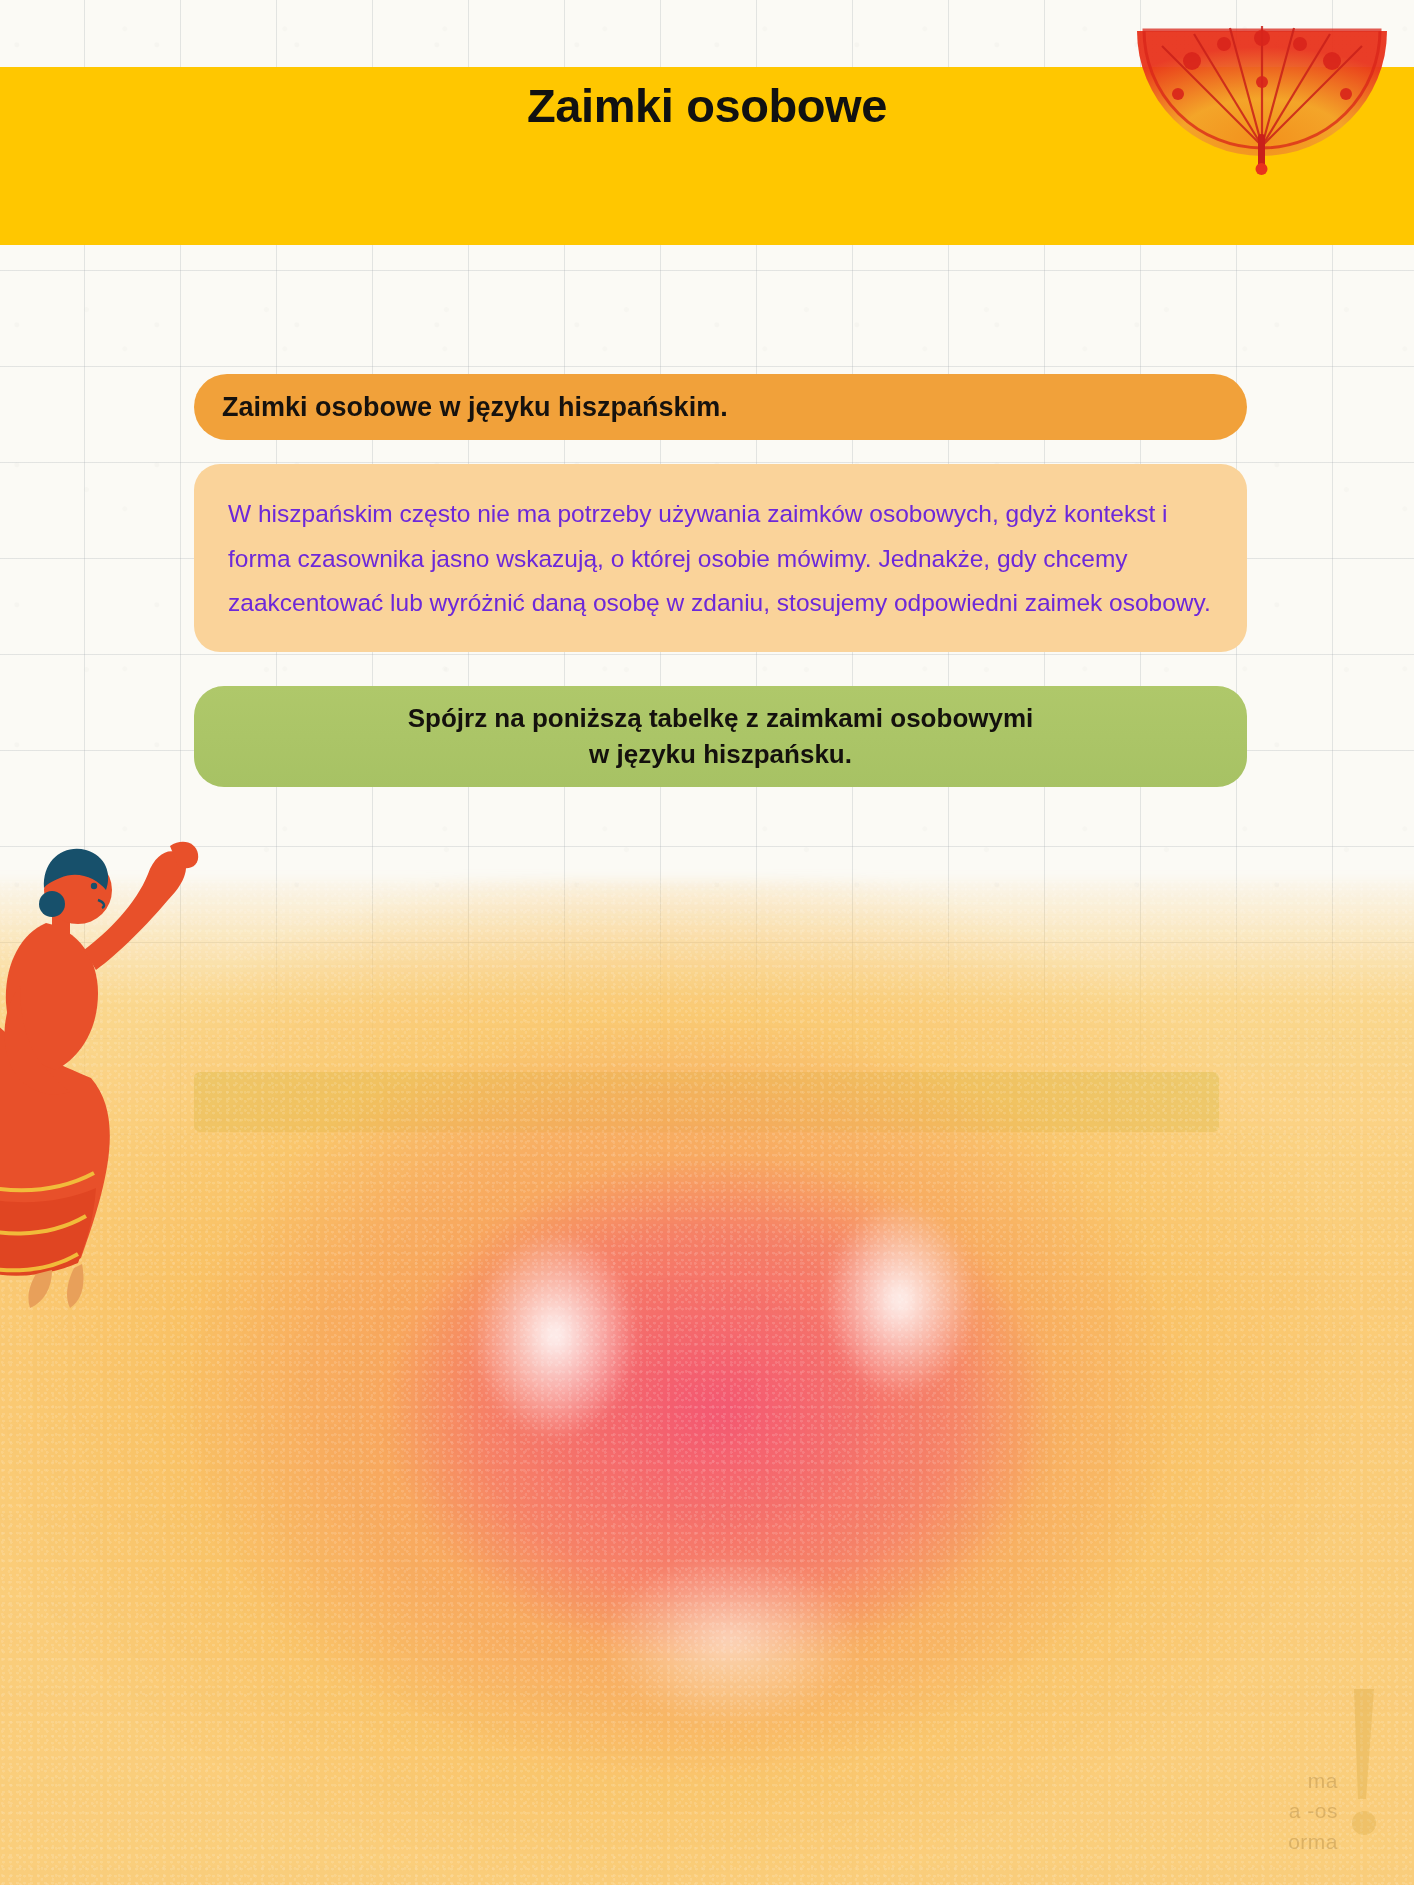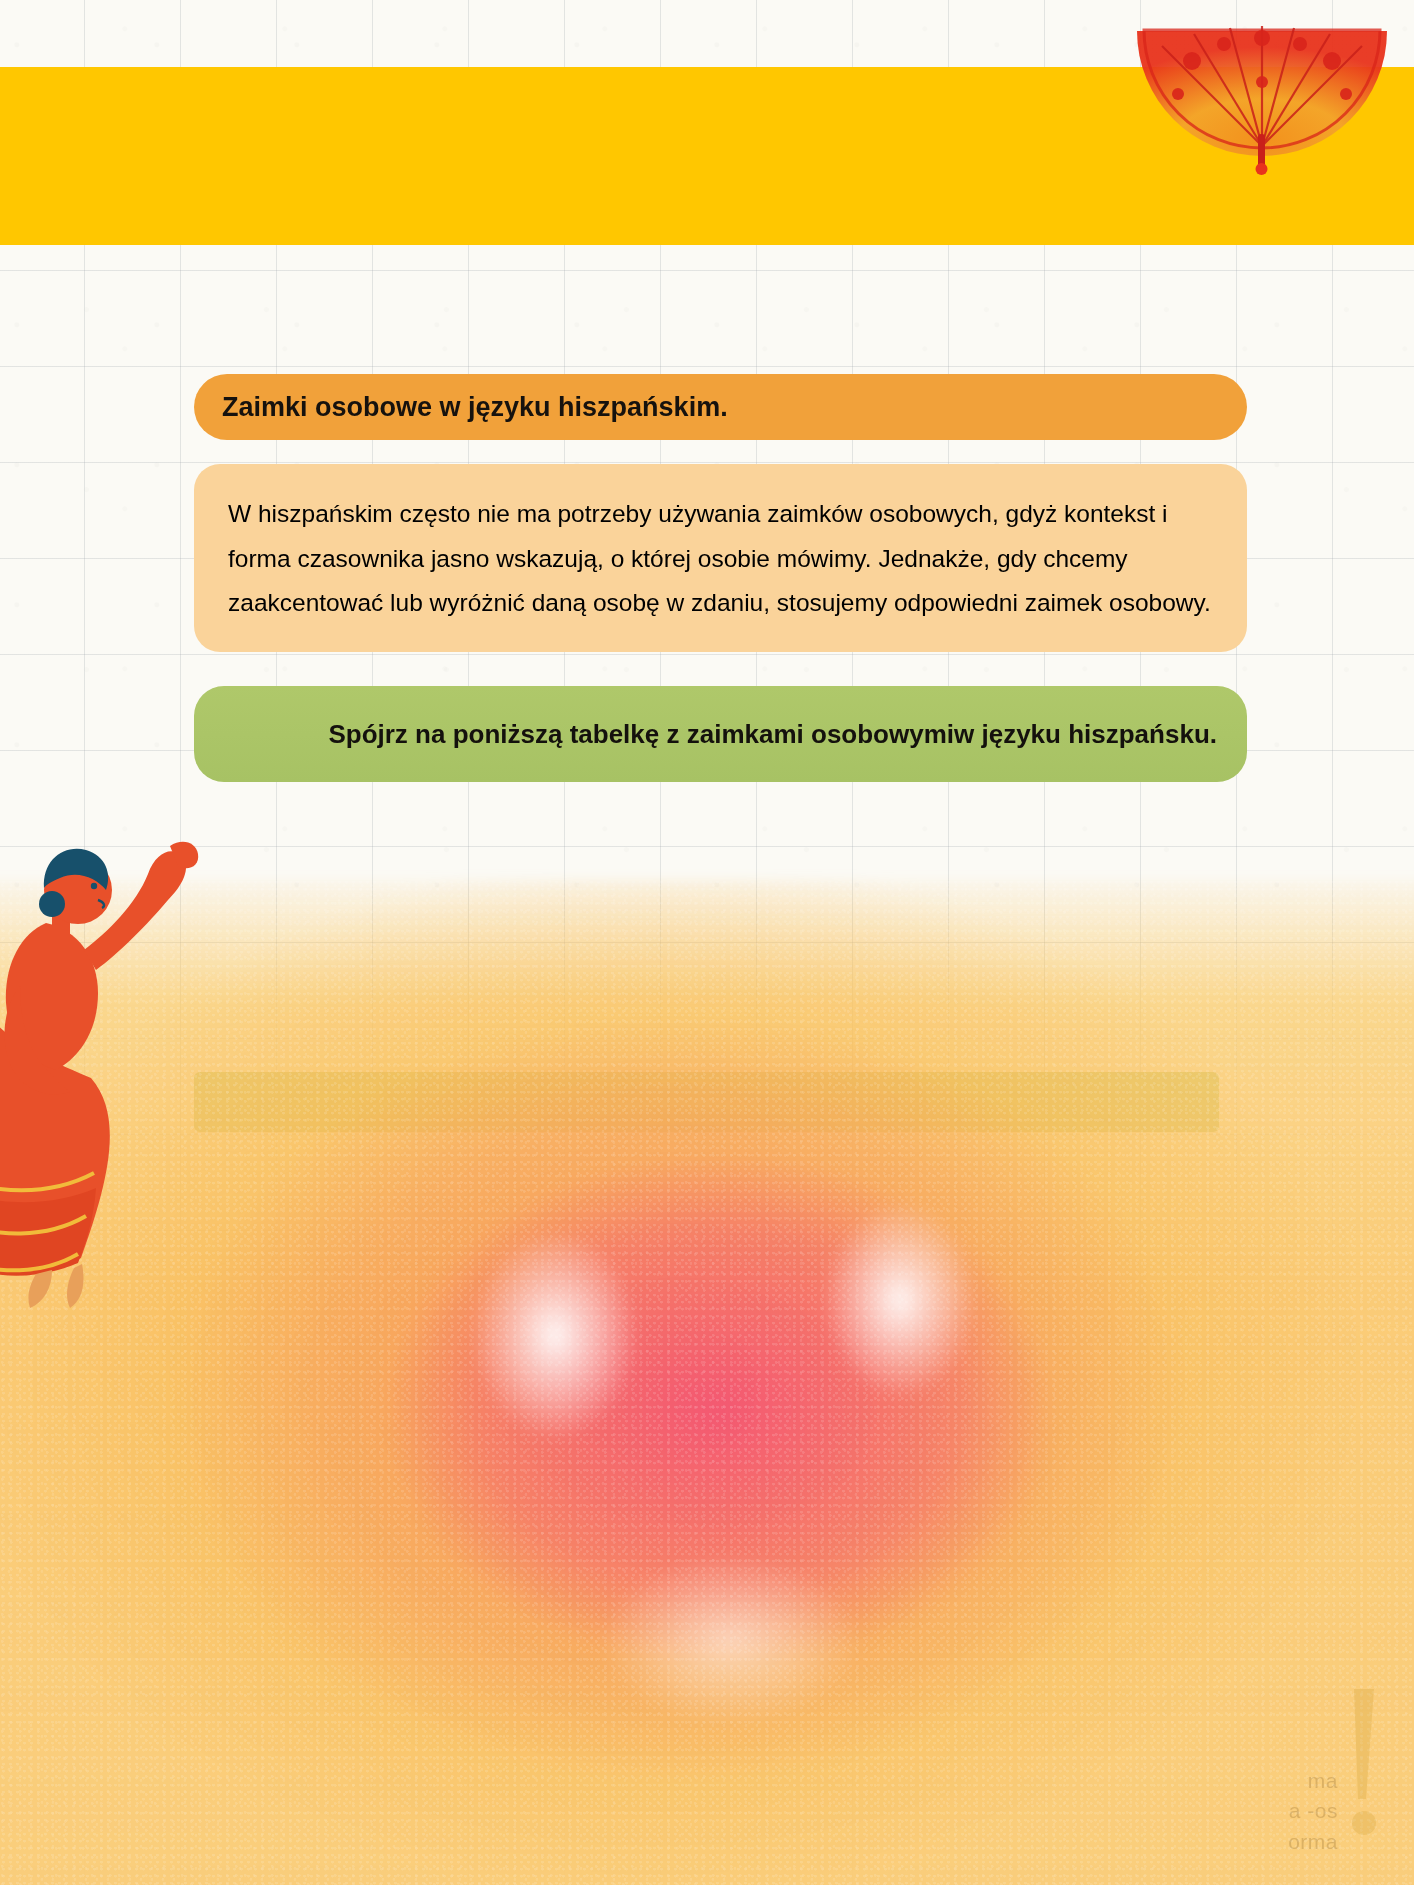--- a/index.html
+++ b/index.html
@@ -106,21 +106,21 @@
     justify-content: flex-start;
   }
 
   .info-box {
     margin-top: 24px;
     width: 1053px;
     background: #FAD39A;
     border-radius: 26px;
     padding: 28px 34px 26px 34px;
     box-sizing: border-box;
-    color: #000000;
+    color: #6d28d9;
     position: relative;
   }
   .info-box p {
     margin: 0;
     font-size: 24.5px;
     line-height: 1.82;
   }
   .info-list {
     margin: 10px 0 0 0;
     padding-left: 44px;
@@ -137,21 +137,21 @@
 
   .pill-green {
     margin-top: 34px;
     background: linear-gradient(180deg, #AFC86A 0%, #A7C264 100%);
     width: 1053px;
     min-height: 96px;
     border-radius: 30px;
     display: flex;
     align-items: center;
     justify-content: flex-end;
-    flex-direction: row;
+    flex-direction: column;
     text-align: center;
     font-size: 26px;
     font-weight: 700;
     color: #14110d;
     line-height: 1.4;
     padding: 14px 30px;
     box-sizing: border-box;
   }
 
   
@@ -236,20 +236,21 @@
   }
 </style>
 </head>
 <body>
 
 <div class="page-bg"></div>
 <div class="page-noise"></div>
 
 <div class="header-band">
   <div class="header-inner">
+    <h1 class="header-title">Zaimki osobowe</h1>
   </div>
 </div>
 
 <div class="fan-wrap">
   <svg viewBox="0 0 260 210" width="260" height="210" aria-hidden="true">
     <defs>
       <radialGradient id="fanGrad" cx="50%" cy="88%" r="75%">
         <stop offset="0%" stop-color="#F28E1E"></stop>
         <stop offset="45%" stop-color="#F3A32B"></stop>
         <stop offset="100%" stop-color="#E8331C"></stop>

